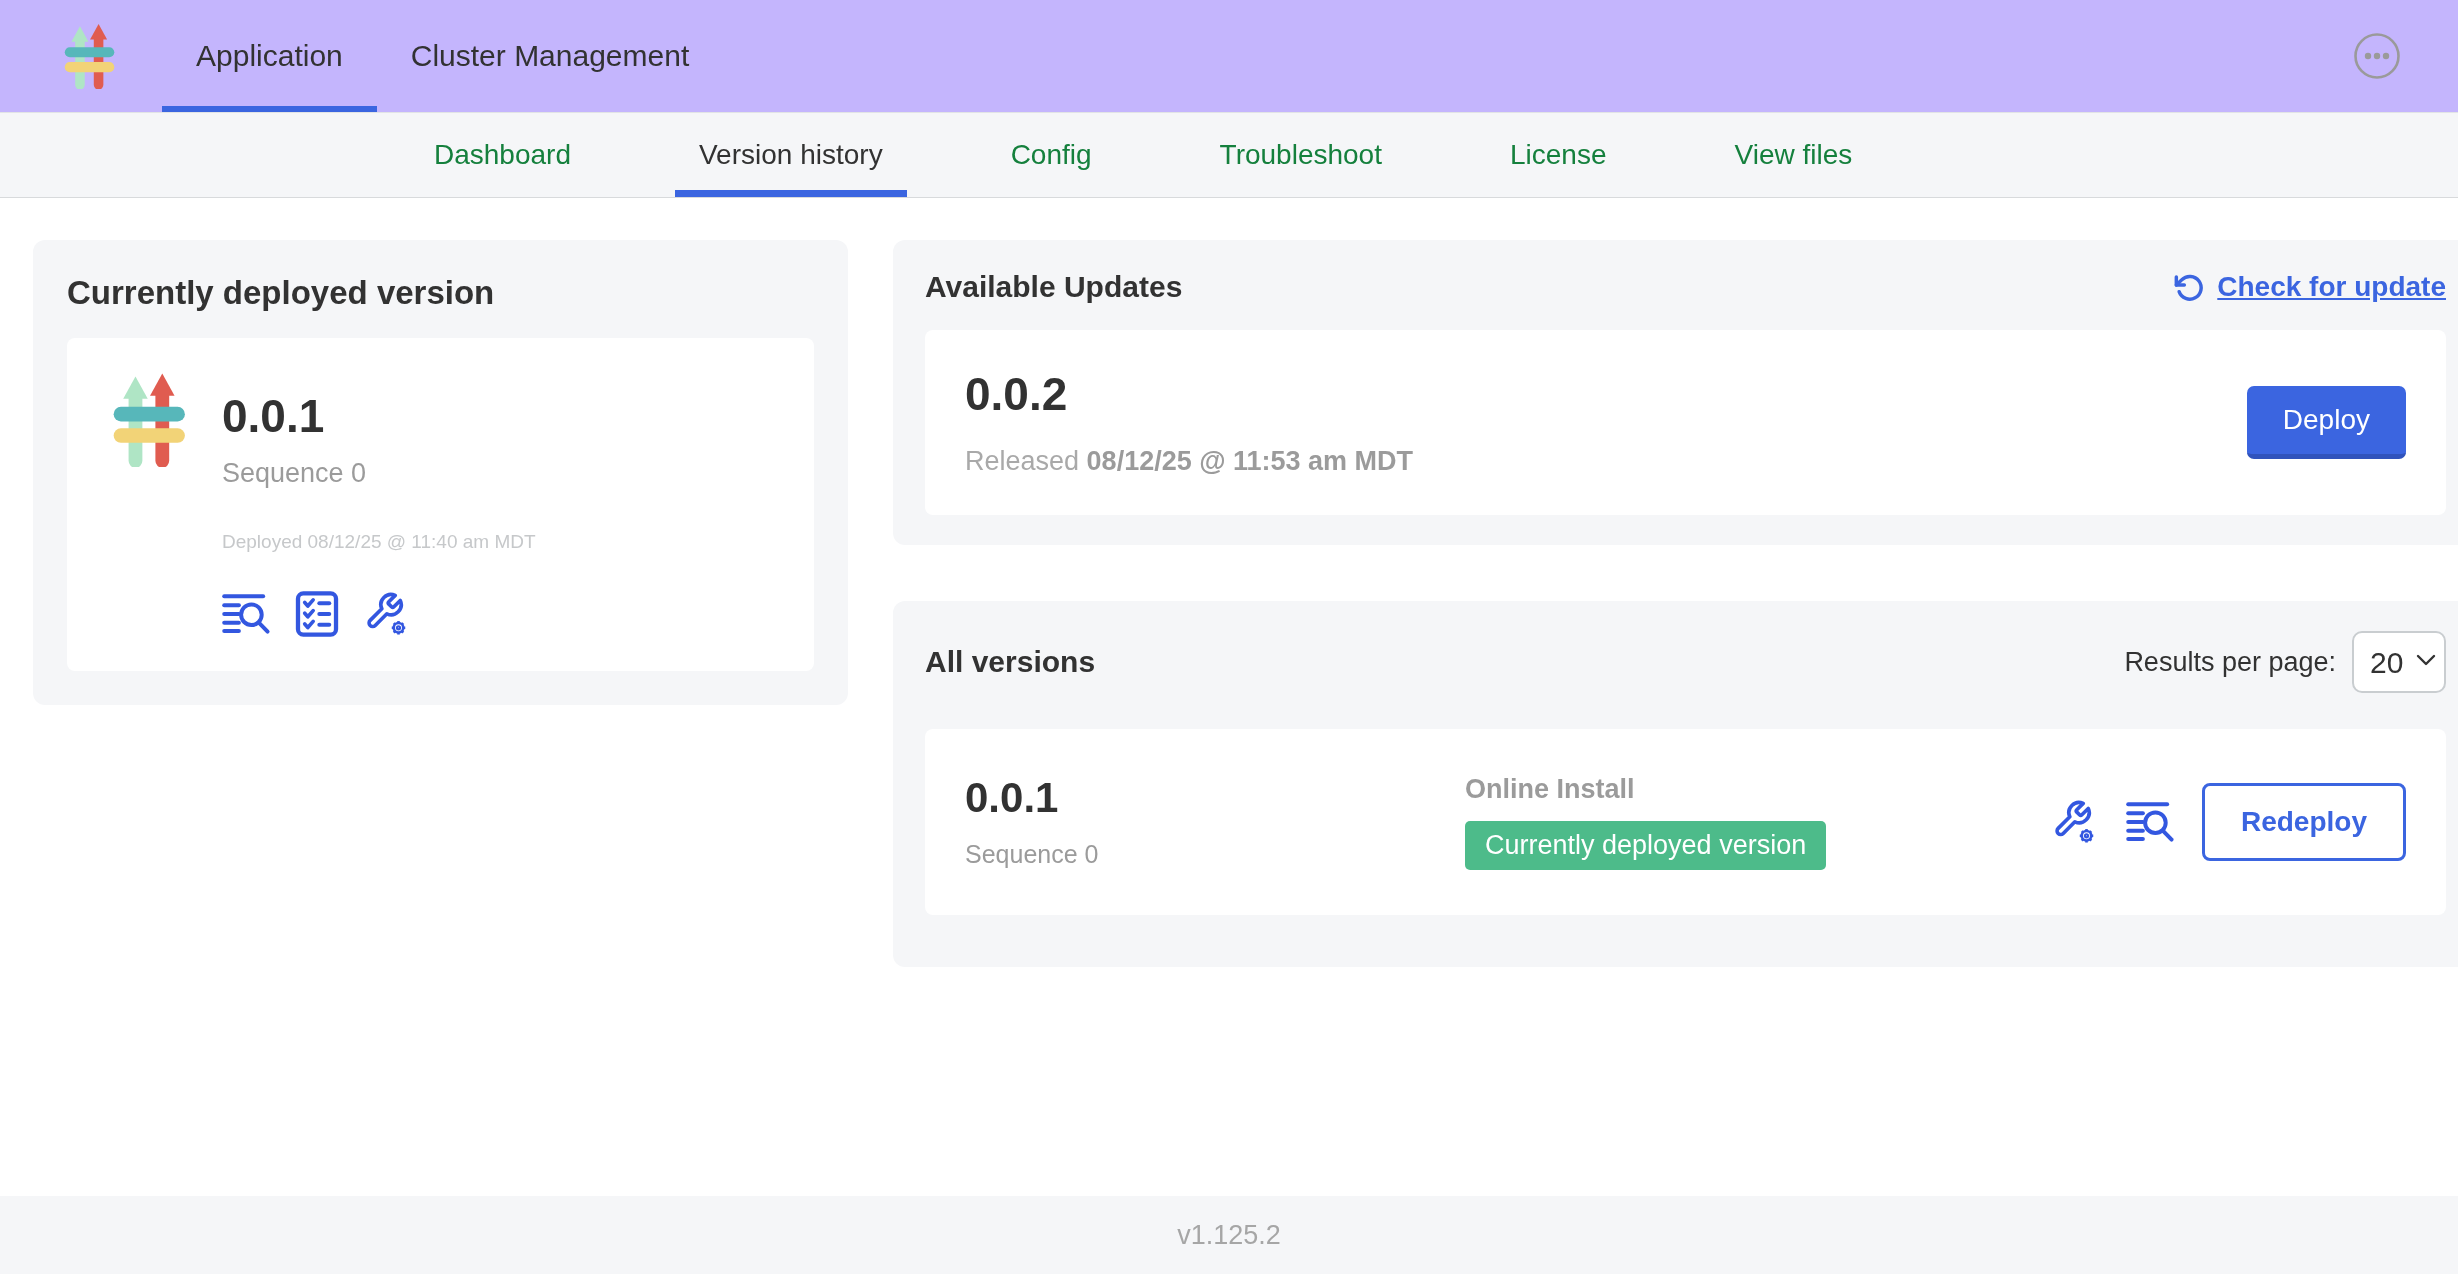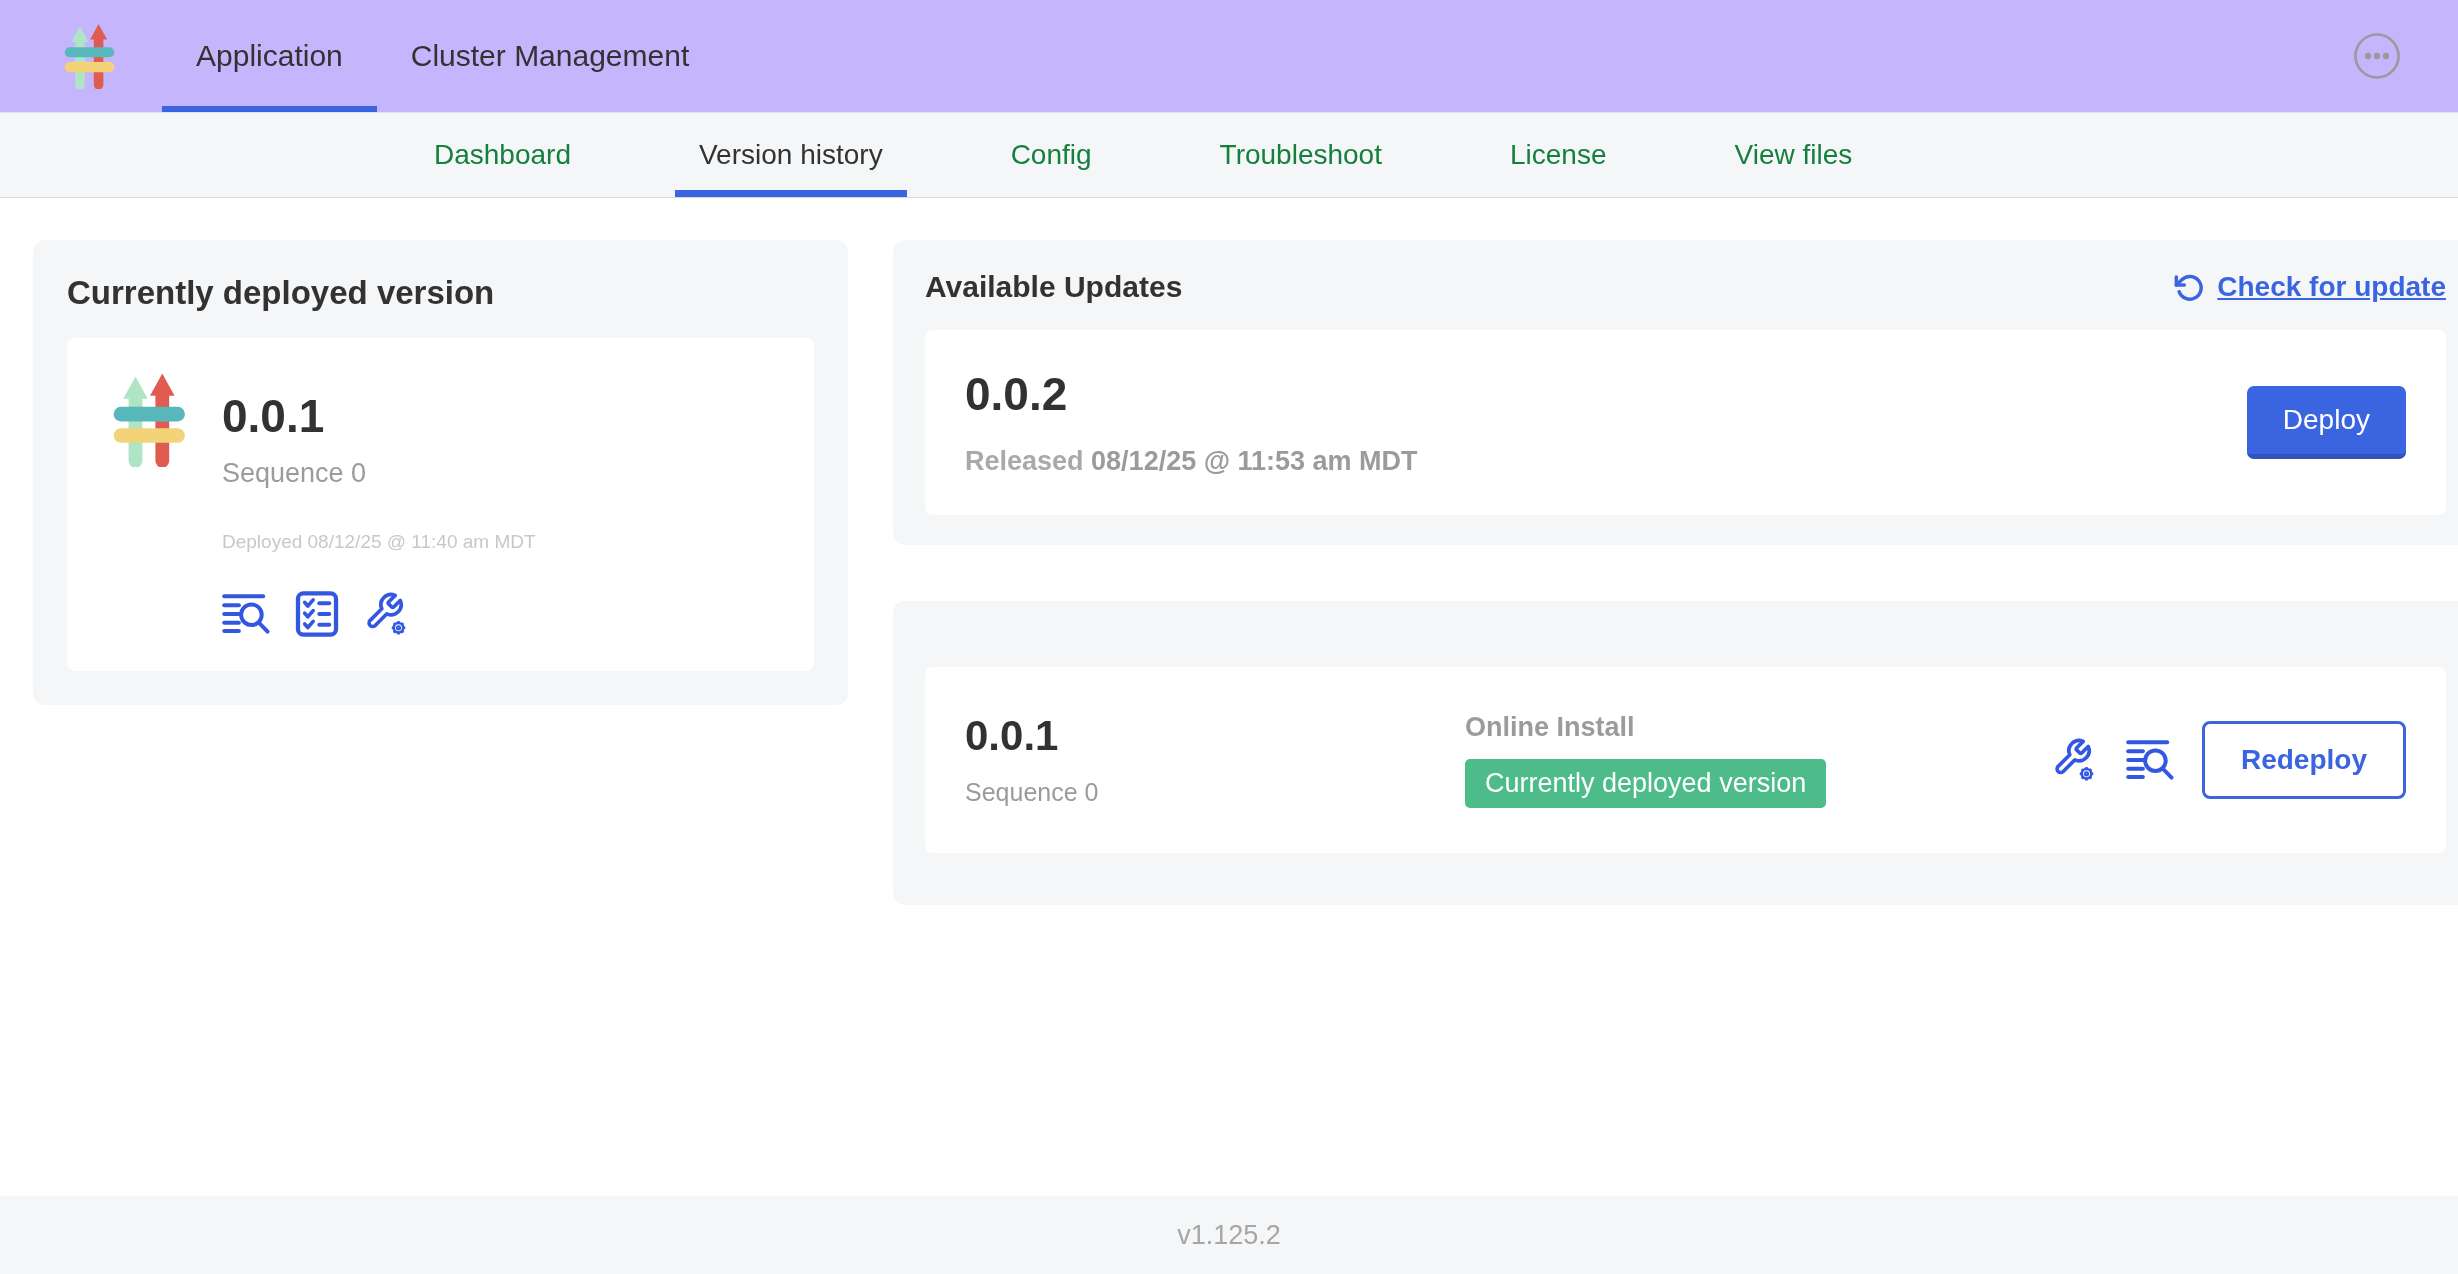--- a/index.html
+++ b/index.html
@@ -52,21 +52,21 @@
   .act-icon svg{width:100%;height:100%;}
 
   
   .right-col{flex:1;margin-right:-20px;}
   .updates-card{padding:30px 32px;}
   .card-head{display:flex;align-items:center;justify-content:space-between;}
   .check-link{display:flex;align-items:center;gap:12px;color:var(--accent-blue);cursor:pointer;}
   .check-link svg{width:32px;height:32px;}
   .check-link span{font-size:28px;font-weight:bold;text-decoration:underline;}
   .update-inner{margin-top:26px;padding:38px 40px;display:flex;align-items:center;justify-content:space-between;}
-  .rel-line{font-size:27px;color:#a9a9a9;margin-top:26px;font-weight:bold;}
+  .rel-line{font-size:27px;color:#a9a9a9;margin-top:26px;}
   .rel-line b{color:var(--text-gray);}
   .deploy-btn{background:var(--accent-blue);color:#fff;font-size:28px;font-weight:normal;font-family:inherit;border:none;border-bottom:5px solid #3053bc;border-radius:7px;padding:18px 36px;cursor:pointer;}
 
   .versions-card{margin-top:56px;padding:30px 32px 52px 32px;}
   .rpp{display:flex;align-items:center;gap:16px;}
   .rpp-label{font-size:27px;color:var(--text-dark);}
   .select-wrap{position:relative;width:94px;height:62px;}
   .select-wrap select{appearance:none;-webkit-appearance:none;width:100%;height:100%;border:2px solid #c9cdd0;border-radius:10px;background:#fff;font-size:30px;font-family:inherit;color:var(--text-dark);padding:0 36px 0 16px;cursor:pointer;}
   .select-wrap .chev{position:absolute;right:10px;top:22px;width:20px;height:14px;pointer-events:none;}
   .version-row{margin-top:36px;padding:45px 40px;display:flex;align-items:center;}
@@ -219,20 +219,34 @@
         <div class="inner-card update-inner">
           <div>
             <div class="ver-xl">0.0.2</div>
             <div class="rel-line"><span>Released </span><b>08/12/25 @ 11:53 am MDT</b></div>
           </div>
           <button class="deploy-btn">Deploy</button>
         </div>
       </div>
 
       <div class="card versions-card">
+        <div class="card-head" style="align-items:flex-start">
+          <div class="card-title" style="font-size:30px;margin-top:14px">All versions</div>
+          <div class="rpp">
+            <span class="rpp-label">Results per page:</span>
+            <span class="select-wrap">
+              <select>
+                <option>20</option>
+              </select>
+              <svg class="chev" viewBox="0 0 20 14">
+                <polyline points="2,3 10,11 18,3" fill="none" stroke="#323232" stroke-width="2.4" stroke-linecap="round" stroke-linejoin="round"></polyline>
+              </svg>
+            </span>
+          </div>
+        </div>
 
         <div class="inner-card version-row">
           <div class="row-col1">
             <div class="ver-lg">0.0.1</div>
             <div class="seq-sm">Sequence 0</div>
           </div>
           <div class="row-col2">
             <div class="install-type">Online Install</div>
             <div class="badge">Currently deployed version</div>
           </div>

